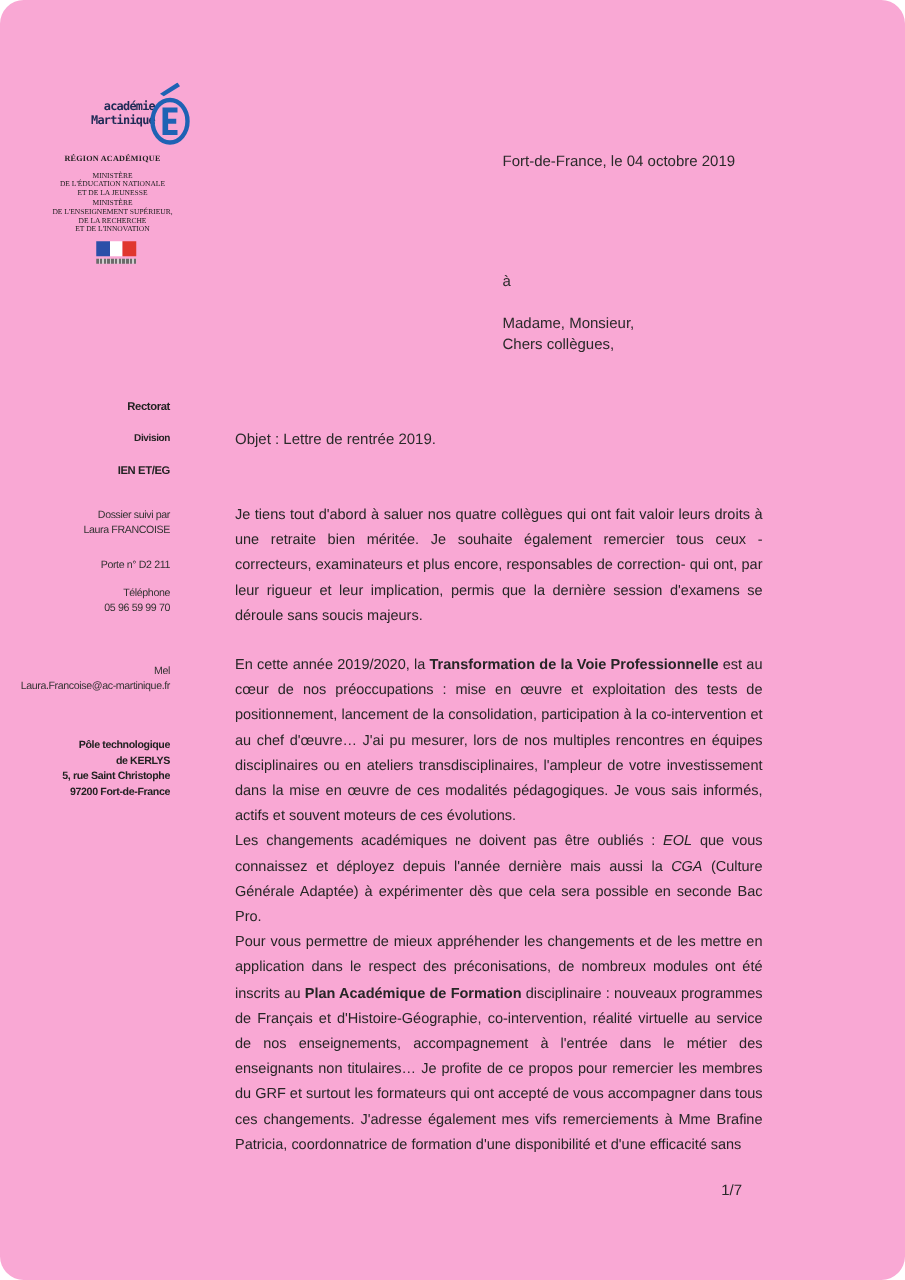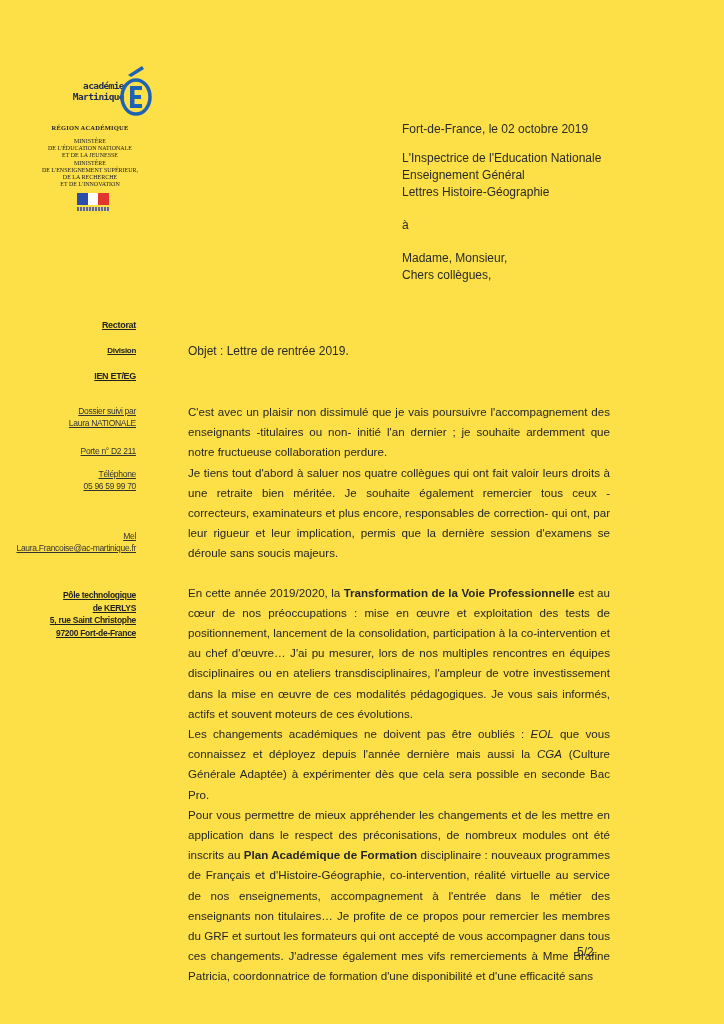--- a/index.html
+++ b/index.html
@@ -1,17 +1,17 @@
 <!DOCTYPE html>
 <html><head>
   <meta charset="utf-8">
   <style>
     html, body { margin: 0; padding: 0; background: #ffffff; }
     body { width: 724px; height: 1024px; position: relative; overflow: hidden; color: #262626; }
-    .page { position: absolute; left: 0; top: 0; width: 724px; height: 1024px; background: #fde047; }
+    .page { position: absolute; left: 0; top: 0; width: 724px; height: 1024px; background: #f9a8d4; border-radius: 19px; }
 
     
     .logo { position: absolute; left: 72px; top: 66px; width: 80px; height: 52px; }
     .logo-text { position: absolute; left: 0; top: 14px; width: 52px; text-align: right;
       font-family: "DejaVu Sans Mono", monospace; font-weight: bold; font-size: 9.5px; line-height: 11px; color: #1e2a55; letter-spacing: -0.6px; }
     .logo-e { position: absolute; left: 48px; top: 0; width: 32px; height: 50px; }
 
     .region { position: absolute; left: 30px; top: 124px; width: 120px; text-align: center;
       font-family: "Liberation Serif", serif; font-weight: bold; font-size: 6.5px; color: #222; letter-spacing: 0.2px; }
     .ministry { position: absolute; left: 20px; width: 140px; text-align: center;
@@ -20,21 +20,21 @@
     .ministry2 { top: 160px; }
     .flag { position: absolute; left: 77px; top: 193px; width: 32px; height: 20px; }
     .flag .blue { position: absolute; left: 0; top: 0; width: 11px; height: 12px; background: #2b4fa8; }
     .flag .white { position: absolute; left: 11px; top: 0; width: 10px; height: 12px; background: #fff; }
     .flag .red { position: absolute; left: 21px; top: 0; width: 11px; height: 12px; background: #e0362f; }
     .flag .caption { position: absolute; left: 0; top: 14px; width: 32px; height: 4px;
       background: repeating-linear-gradient(90deg, #6b6b6b 0 2px, #cfcfcf 2px 3px); }
 
     
     .side { position: absolute; right: 588px; text-align: right; font-family: "Liberation Sans", sans-serif;
-      font-size: 8.5px; line-height: 12px; color: #333; letter-spacing: -0.3px; text-decoration: underline; }
+      font-size: 8.5px; line-height: 12px; color: #333; letter-spacing: -0.3px; }
     .side.b { font-weight: bold; font-size: 9px; color: #222; }
 
     
     .hdr { position: absolute; left: 402px; font-family: "Liberation Sans", sans-serif; font-size: 12px;
       line-height: 17px; color: #2a2a2a; }
 
     
     .body { position: absolute; left: 188px; width: 422px; font-family: "Liberation Sans", sans-serif;
       font-size: 11.6px; line-height: 20.2px; color: #262626; text-align: justify; }
     .body p { margin: 0; }
@@ -79,55 +79,49 @@
     <div class="red"></div>
     <div class="caption"></div>
   </div>
 
   <div class="side b" style="top:319px;">Rectorat</div>
   <div class="side b" style="top:345px; font-size:8px;">Division</div>
   <div class="side b" style="top:370px;">IEN ET/EG</div>
 
   <div class="side" style="top:405px;text-align:right;">
     <div>Dossier suivi par</div>
-    <div>Laura NATIONALE</div>
+    <div>Laura FRANCOISE</div>
   </div>
   <div class="side" style="top:445px;margin-left:32px;">Porte n° D2 211</div>
   <div class="side" style="top:468px;">
     <div>Téléphone</div>
     <div>05 96 59 99 70</div>
   </div>
   <div class="side" style="top:530px;">
     <div>Mel</div>
     <div>Laura.Francoise@ac-martinique.fr</div>
   </div>
   <div class="side b" style="top:589px; font-size:8.5px; line-height:12.5px;">
     <div>Pôle technologique</div>
     <div>de KERLYS</div>
     <div>5, rue Saint Christophe</div>
     <div>97200 Fort-de-France</div>
   </div>
 
-  <div class="hdr" style="top:121px;">Fort-de-France, le 02 octobre 2019</div>
-  <div class="hdr" style="top:150px;">
-    <div>L'Inspectrice de l'Education Nationale</div>
-    <div>Enseignement Général</div>
-    <div>Lettres Histoire-Géographie</div>
-  </div>
+  <div class="hdr" style="top:121px;">Fort-de-France, le 04 octobre 2019</div>
   <div class="hdr" style="top:217px;">à</div>
   <div class="hdr" style="top:250px;">
     <div>Madame, Monsieur,</div>
     <div>Chers collègues,</div>
   </div>
 
   <div class="hdr" style="left:188px; top:343px;">Objet : Lettre de rentrée 2019.</div>
 
   <div class="body" style="top:402px;">
-    <p>C'est avec un plaisir non dissimulé que je vais poursuivre l'accompagnement des enseignants -titulaires ou non- initié l'an dernier ; je souhaite ardemment que notre fructueuse collaboration perdure.</p>
     <p>Je tiens tout d'abord à saluer nos quatre collègues qui ont fait valoir leurs droits à une retraite bien méritée. Je souhaite également remercier tous ceux - correcteurs, examinateurs et plus encore, responsables de correction- qui ont, par leur rigueur et leur implication, permis que la dernière session d'examens se déroule sans soucis majeurs.</p>
     <div class="gap"></div>
     <p><span>En cette année 2019/2020, la </span><b>Transformation de la Voie Professionnelle</b><span> est au cœur de nos préoccupations : mise en œuvre et exploitation des tests de positionnement, lancement de la consolidation, participation à la co-intervention et au chef d'œuvre… J'ai pu mesurer, lors de nos multiples rencontres en équipes disciplinaires ou en ateliers transdisciplinaires, l'ampleur de votre investissement dans la mise en œuvre de ces modalités pédagogiques. Je vous sais informés, actifs et souvent moteurs de ces évolutions.</span></p>
     <p><span>Les changements académiques ne doivent pas être oubliés : </span><i>EOL</i><span> que vous connaissez et déployez depuis l'année dernière mais aussi la </span><i>CGA</i><span> (Culture Générale Adaptée) à expérimenter dès que cela sera possible en seconde Bac Pro.</span></p>
     <p><span>Pour vous permettre de mieux appréhender les changements et de les mettre en application dans le respect des préconisations, de nombreux modules ont été inscrits au </span><b>Plan Académique de Formation</b><span> disciplinaire : nouveaux programmes de Français et d'Histoire-Géographie, co-intervention, réalité virtuelle au service de nos enseignements, accompagnement à l'entrée dans le métier des enseignants non titulaires… Je profite de ce propos pour remercier les membres du GRF et surtout les formateurs qui ont accepté de vous accompagner dans tous ces changements. J'adresse également mes vifs remerciements à Mme Brafine Patricia, coordonnatrice de formation d'une disponibilité et d'une efficacité sans</span></p>
   </div>
 
-  <div class="footer">5/2</div>
+  <div class="footer">1/7</div>
 </div>
 
 </body></html>

